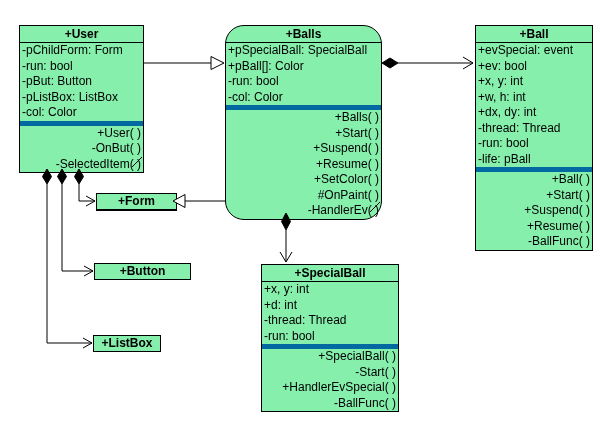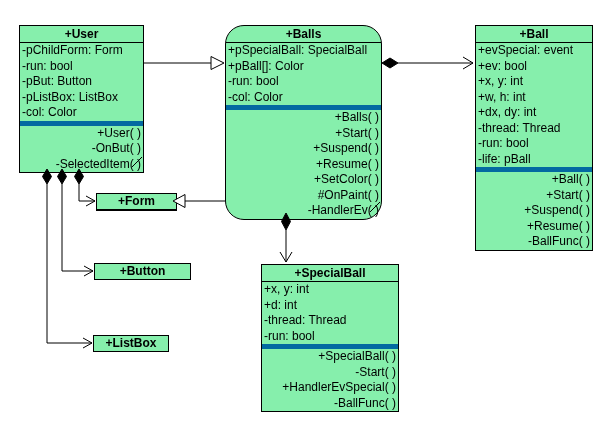--- a/index.html
+++ b/index.html
@@ -102,21 +102,21 @@
   </div>
 
   <div class="cls cls-small" style="left:96px;top:193px;width:81px;border-bottom-width:2px;">
     <div class="title">+Form</div>
   </div>
 
   <div class="cls cls-small" style="left:94px;top:263px;width:97px;">
     <div class="title">+Button</div>
   </div>
 
-  <div class="cls cls-small" style="left:93px;top:335px;width:76px;">
+  <div class="cls cls-small" style="left:93px;top:335px;width:68px;">
     <div class="title">+ListBox</div>
   </div>
 
   <svg id="wires" width="616" height="435" viewBox="0 0 616 435" stroke="#000" stroke-width="1" fill="none">
 
     <g>
       <line x1="144" y1="63" x2="211" y2="63"></line>
       <polygon points="211,56.5 211,69.5 224,63" fill="#fff"></polygon>
     </g>
 

